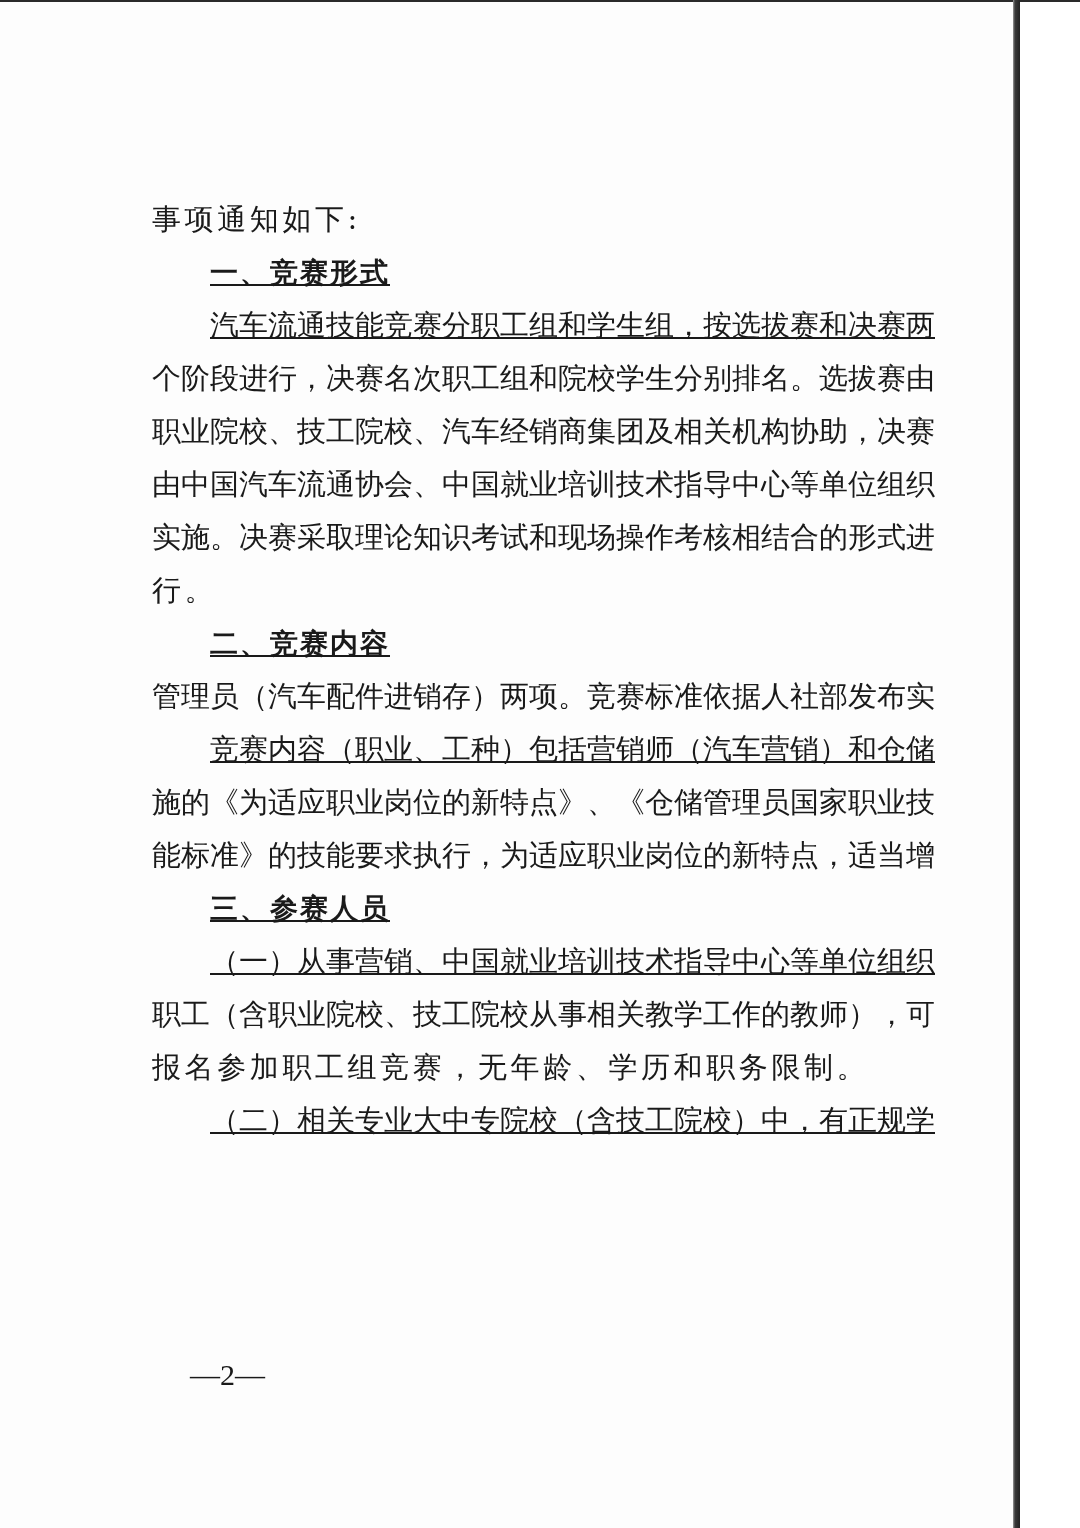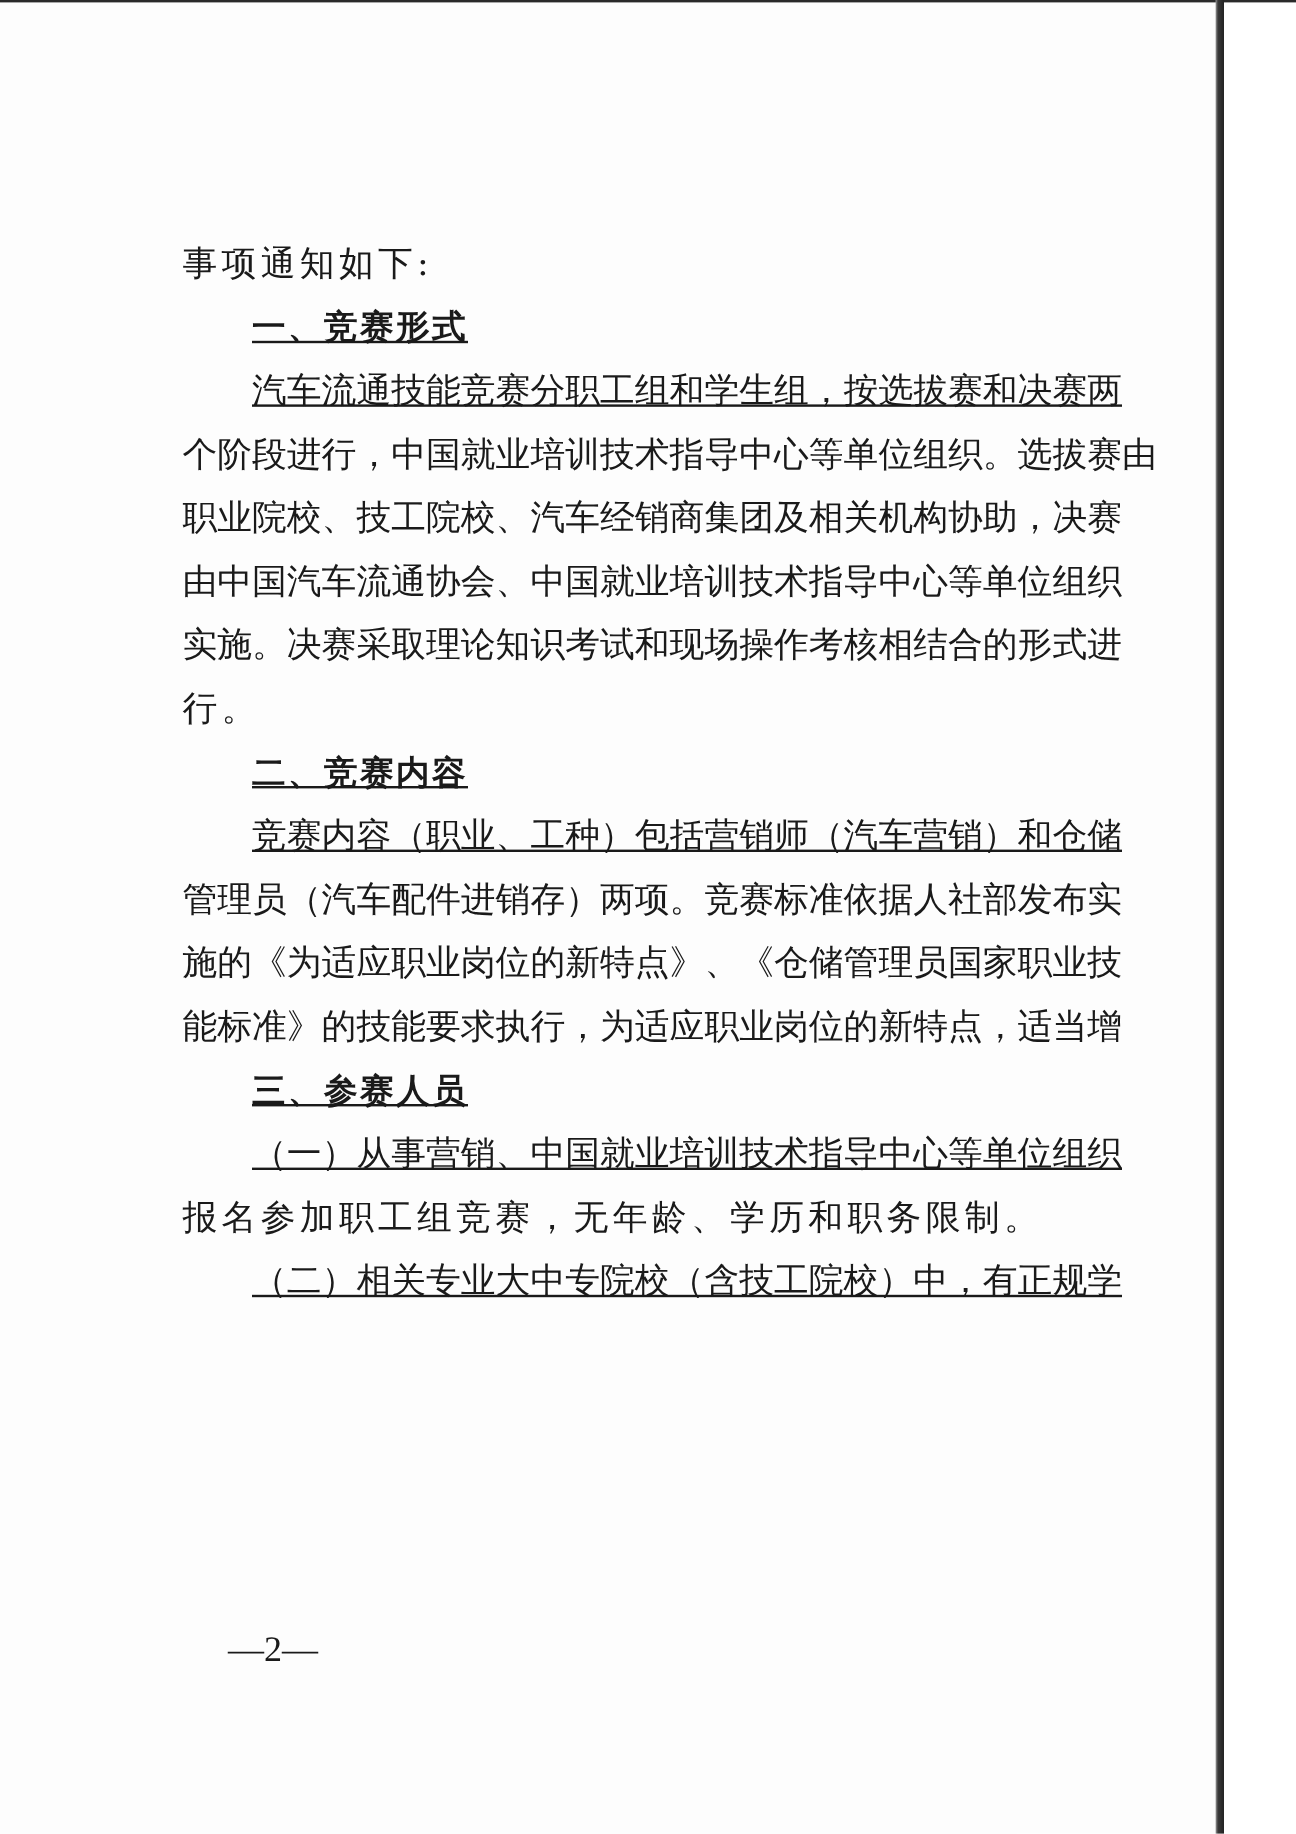--- a/index.html
+++ b/index.html
@@ -80,32 +80,33 @@
 
 <div class="page">
   <div class="scan-top-edge"></div>
   <div class="scan-right-edge"></div>
 
   <div class="content">
     <div class="line">事项通知如下:</div>
 
     <div class="line heading indent">一、竞赛形式</div>
     <div class="line justify indent">汽车流通技能竞赛分职工组和学生组，按选拔赛和决赛两</div>
-    <div class="line justify">个阶段进行，中国就业培训技术指导中心等单位组织。选拔赛由</div>
+    <div class="line justify">个阶段进行，决赛名次职工组和院校学生分别排名。选拔赛由</div>
     <div class="line justify">职业院校、技工院校、汽车经销商集团及相关机构协助，决赛</div>
     <div class="line justify">由中国汽车流通协会、中国就业培训技术指导中心等单位组织</div>
     <div class="line justify">实施。决赛采取理论知识考试和现场操作考核相结合的形式进</div>
     <div class="line">行。</div>
 
     <div class="line heading indent">二、竞赛内容</div>
+    <div class="line justify">管理员（汽车配件进销存）两项。竞赛标准依据人社部发布实</div>
     <div class="line justify indent">竞赛内容（职业、工种）包括营销师（汽车营销）和仓储</div>
-    <div class="line justify">管理员（汽车配件进销存）两项。竞赛标准依据人社部发布实</div>
     <div class="line justify">施的《为适应职业岗位的新特点》、《仓储管理员国家职业技</div>
     <div class="line justify">能标准》的技能要求执行，为适应职业岗位的新特点，适当增</div>
 
     <div class="line heading indent">三、参赛人员</div>
     <div class="line justify indent">（一）从事营销、中国就业培训技术指导中心等单位组织</div>
+    <div class="line justify">职工（含职业院校、技工院校从事相关教学工作的教师），可</div>
     <div class="line">报名参加职工组竞赛，无年龄、学历和职务限制。</div>
     <div class="line justify indent">（二）相关专业大中专院校（含技工院校）中，有正规学</div>
   </div>
 
   <div class="page-number">—2—</div>
 </div>
 
 </body></html>

